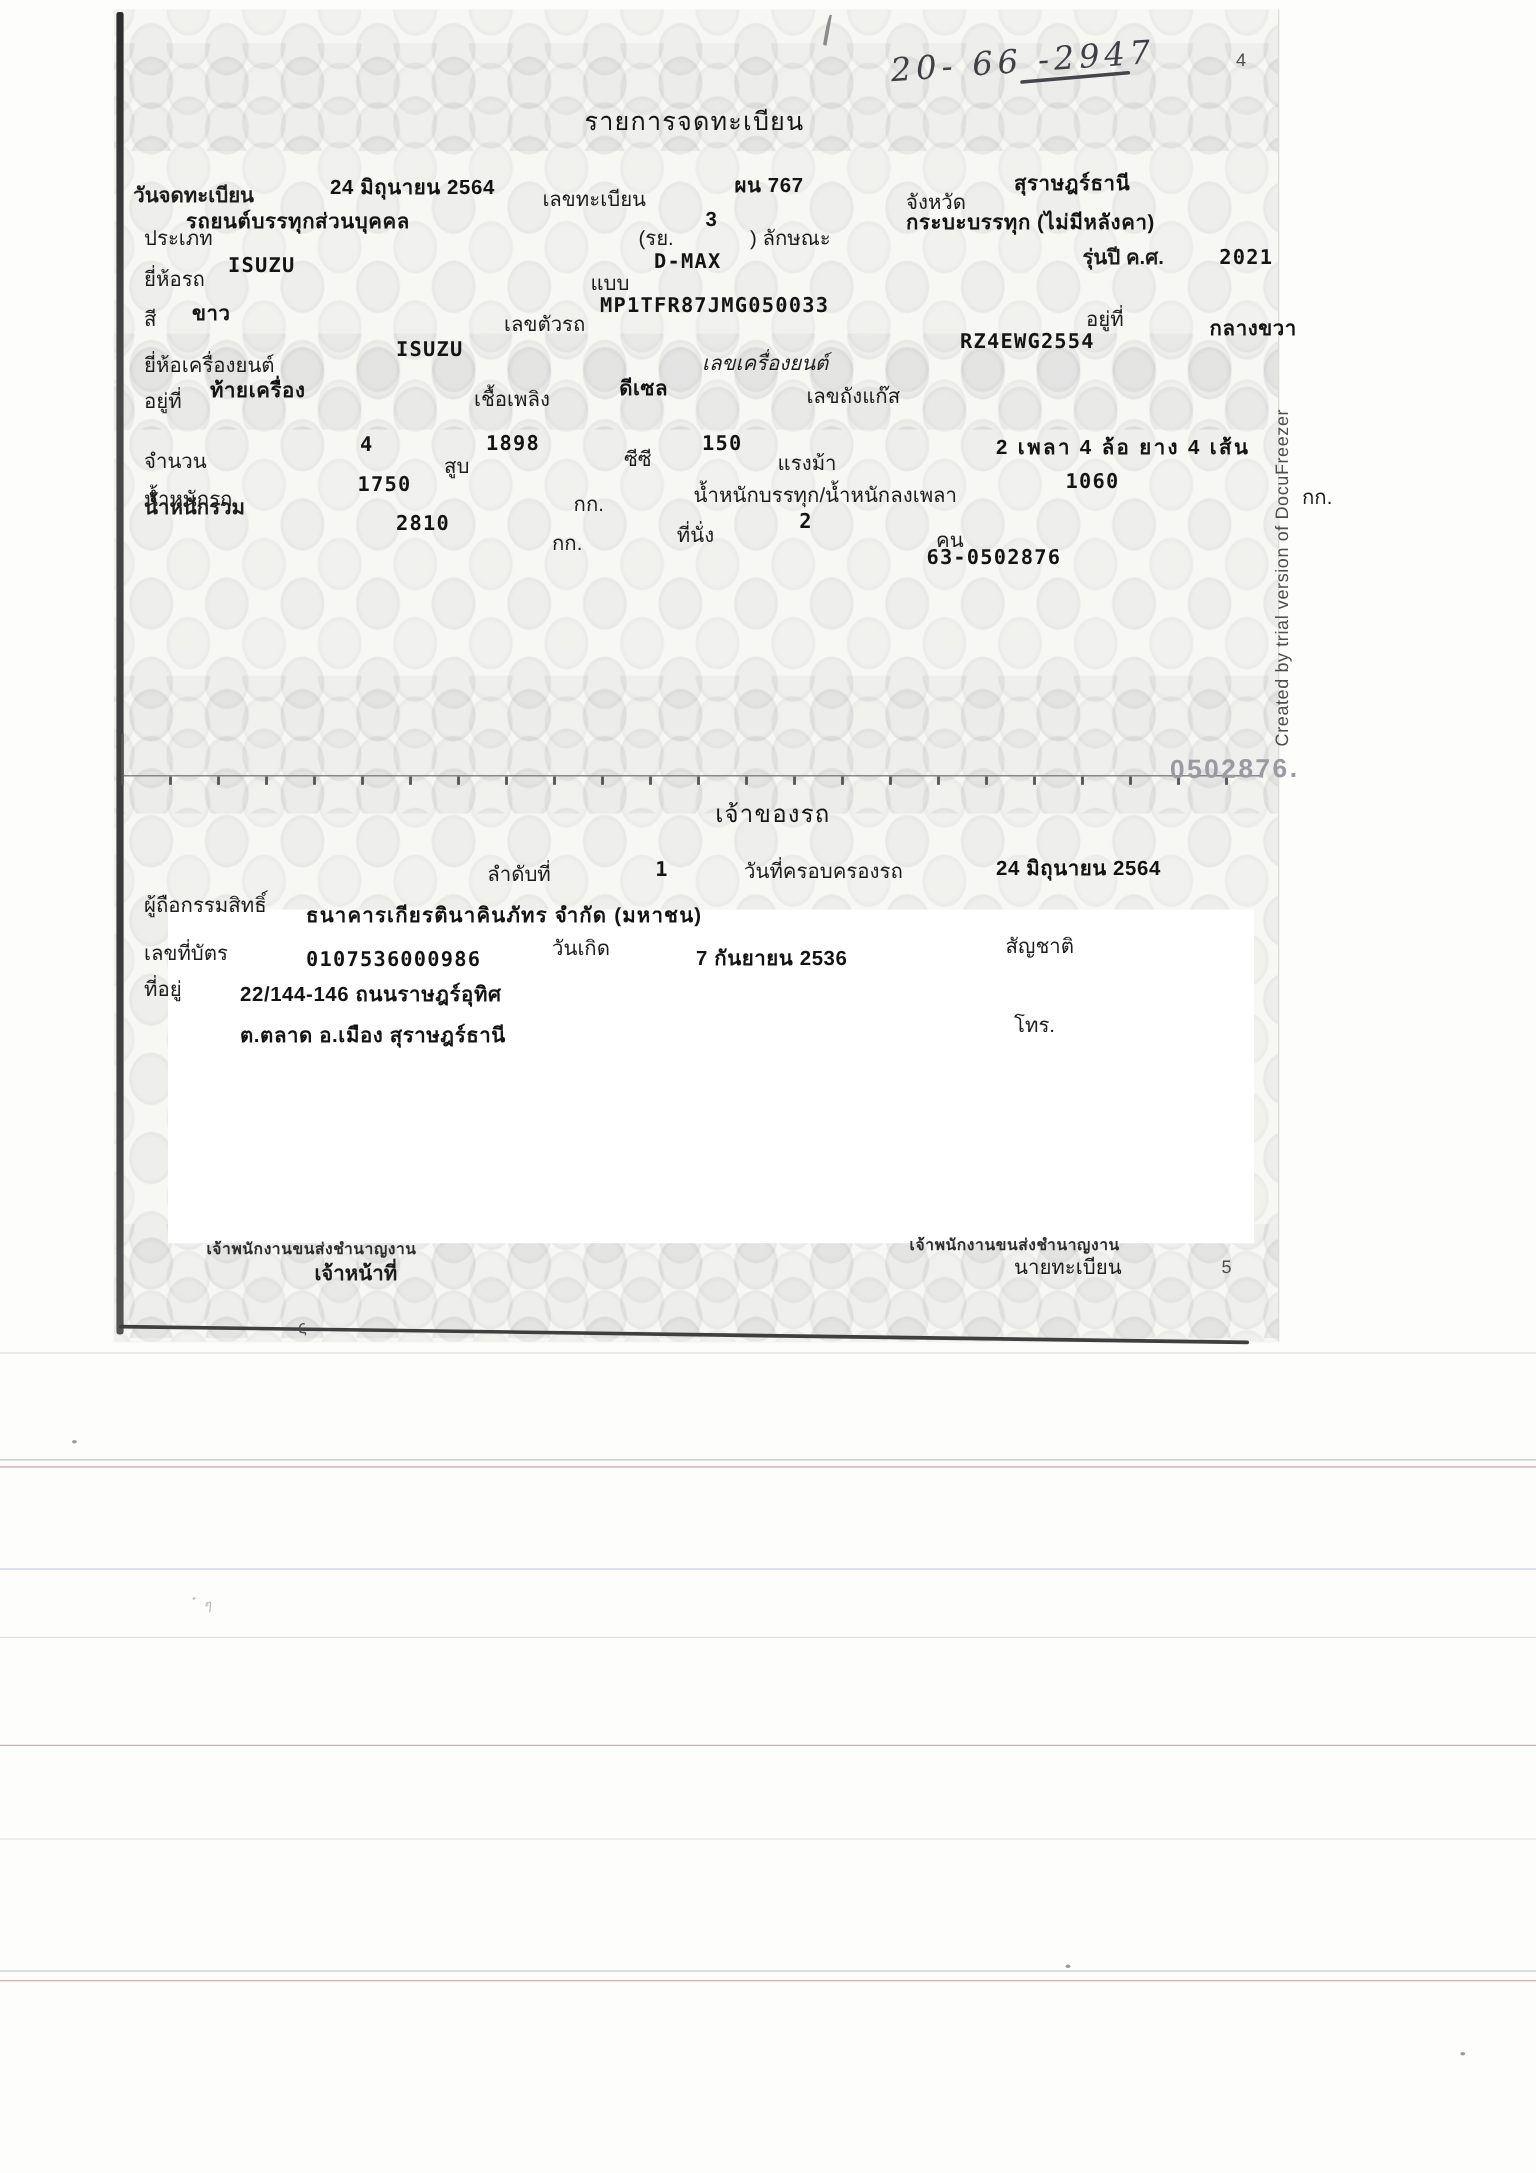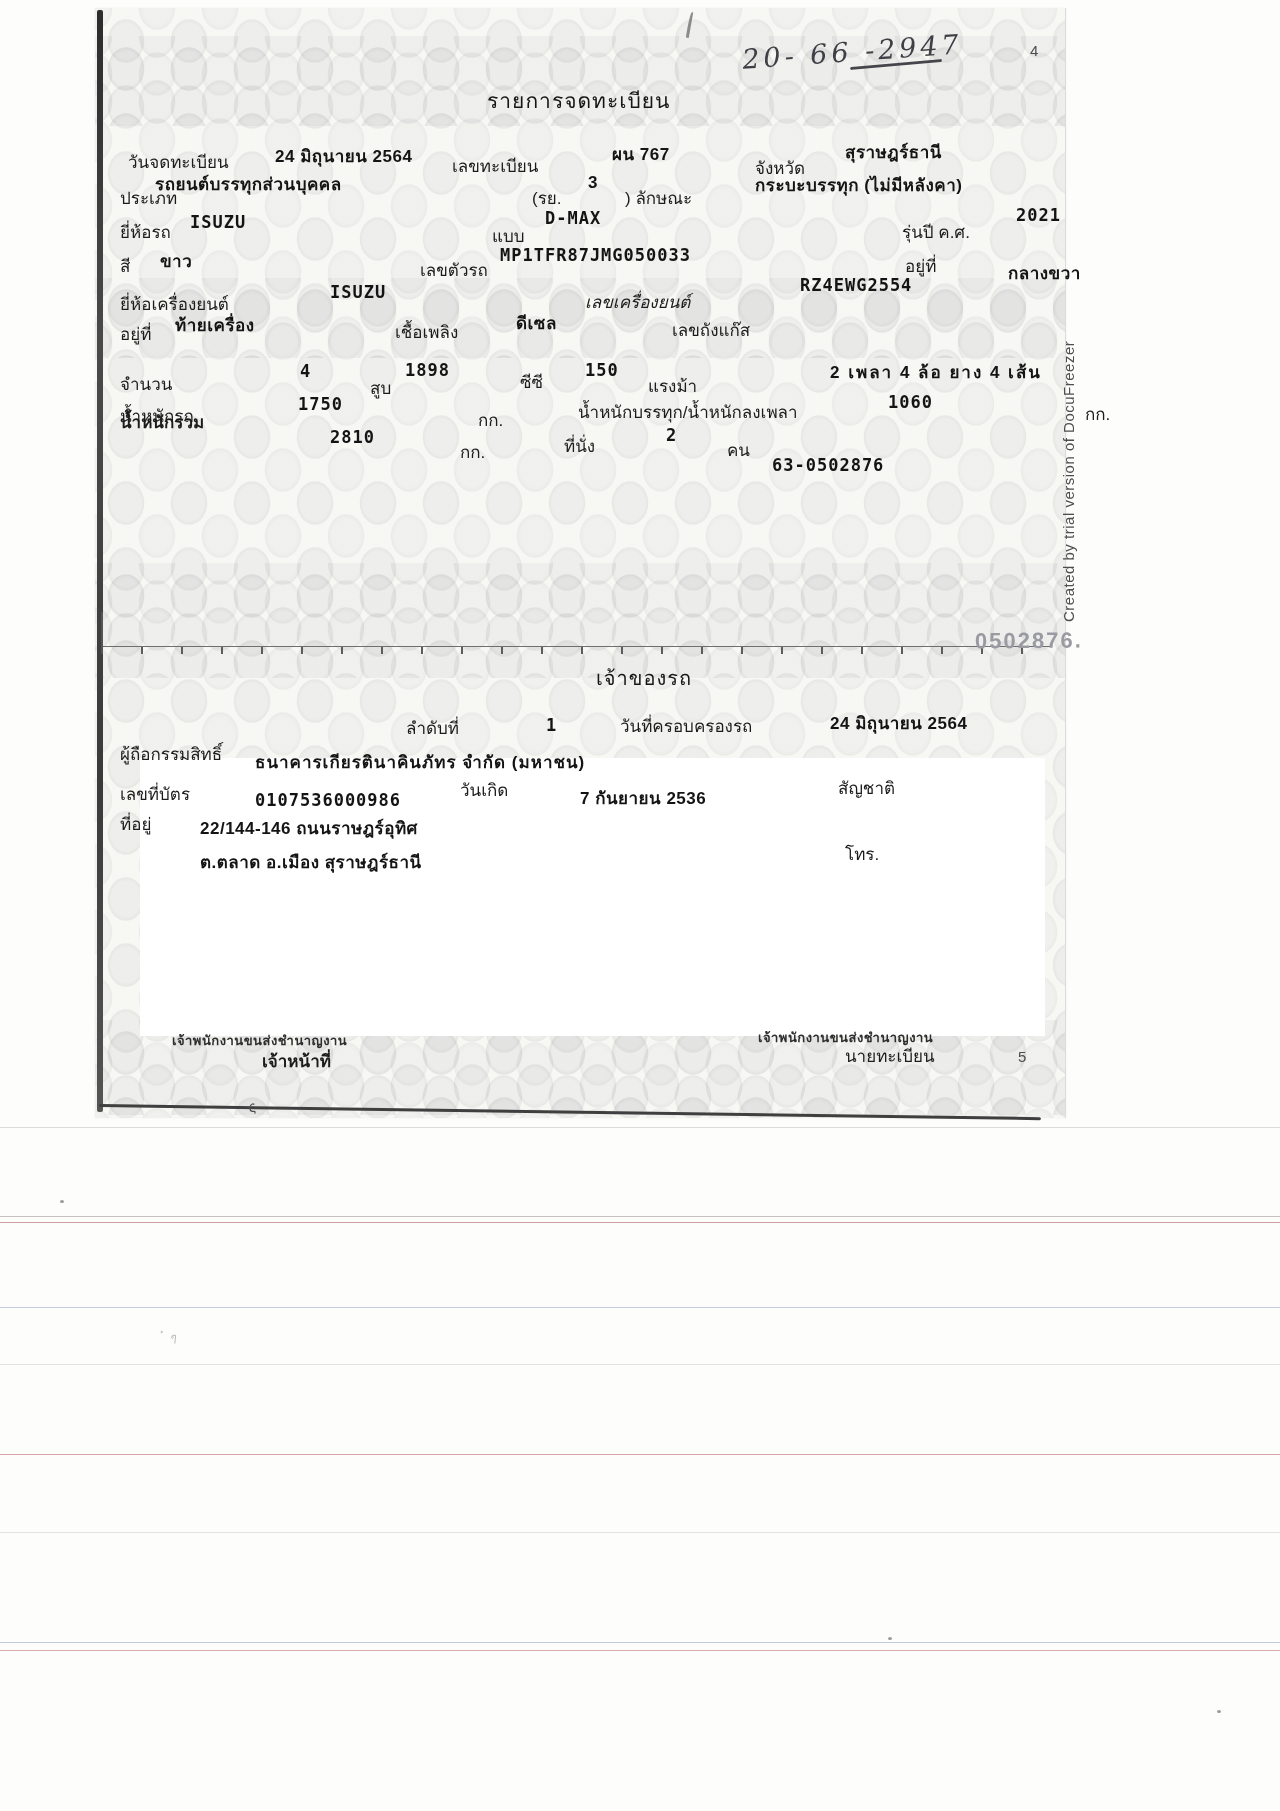--- a/index.html
+++ b/index.html
@@ -67,39 +67,39 @@
 
 <div id="document">
   <div class="wmband" style="top:28px;height:90px;"></div>
   <div class="wmband" style="top:270px;height:80px;"></div>
   <div class="wmband" style="top:555px;height:115px;"></div>
   <div class="wmband" style="top:1012px;height:95px;"></div>
   <div class="leftedge"></div>
 
   <div class="abs title" style="left:392px;top:76px;">รายการจดทะเบียน</div>
 
-  <div class="abs lbl" style="left:33px;top:140px;">วันจดทะเบียน</div>
+  <div class="abs lbl" style="left:16px;top:140px;font-weight:bold;">วันจดทะเบียน</div>
   <div class="abs valth" style="left:180px;top:134px;">24 มิถุนายน 2564</div>
   <div class="abs lbl" style="left:357px;top:144px;">เลขทะเบียน</div>
   <div class="abs valth" style="left:517px;top:132px;">ผน 767</div>
   <div class="abs lbl" style="left:660px;top:146px;">จังหวัด</div>
   <div class="abs valth" style="left:750px;top:130px;">สุราษฎร์ธานี</div>
 
   <div class="abs lbl" style="left:25px;top:176px;">ประเภท</div>
   <div class="abs valth" style="left:60px;top:162px;">รถยนต์บรรทุกส่วนบุคคล</div>
   <div class="abs lbl" style="left:437px;top:176px;">(รย.</div>
   <div class="abs valth" style="left:493px;top:165px;">3</div>
   <div class="abs lbl" style="left:530px;top:176px;">) ลักษณะ</div>
   <div class="abs valth" style="left:660px;top:163px;">กระบะบรรทุก (ไม่มีหลังคา)</div>
 
   <div class="abs lbl" style="left:25px;top:210px;">ยี่ห้อรถ</div>
   <div class="abs mono" style="left:95px;top:204px;">ISUZU</div>
   <div class="abs lbl" style="left:397px;top:214px;">แบบ</div>
   <div class="abs mono" style="left:450px;top:200px;">D-MAX</div>
-  <div class="abs lbl" style="left:807px;top:210px;">รุ่นปี ค.ศ.</div>
+  <div class="abs lbl" style="left:807px;top:192px;font-weight:bold;">รุ่นปี ค.ศ.</div>
   <div class="abs mono" style="left:921px;top:197px;">2021</div>
 
   <div class="abs lbl" style="left:25px;top:244px;">สี</div>
   <div class="abs valth" style="left:65px;top:239px;">ขาว</div>
   <div class="abs lbl" style="left:325px;top:248px;">เลขตัวรถ</div>
   <div class="abs mono" style="left:405px;top:237px;">MP1TFR87JMG050033</div>
   <div class="abs lbl" style="left:810px;top:244px;">อยู่ที่</div>
   <div class="abs valth" style="left:913px;top:240px;margin-top:11px;">กลางขวา</div>
 
   <div class="abs lbl" style="left:25px;top:282px;">ยี่ห้อเครื่องยนต์</div>
@@ -127,21 +127,21 @@
   <div class="abs lbl" style="left:383px;top:398px;">กก.</div>
   <div class="abs lbl" style="left:483px;top:390px;">น้ำหนักบรรทุก/น้ำหนักลงเพลา</div>
   <div class="abs mono" style="left:793px;top:384px;">1060</div>
   <div class="abs lbl" style="left:990px;top:392px;">กก.</div>
 
   <div class="abs lbl" style="left:25px;top:400px;font-weight:bold;">น้ำหนักรวม</div>
   <div class="abs mono" style="left:235px;top:419px;">2810</div>
   <div class="abs lbl" style="left:365px;top:430px;">กก.</div>
   <div class="abs lbl" style="left:469px;top:424px;">ที่นั่ง</div>
   <div class="abs mono" style="left:571px;top:417px;">2</div>
-  <div class="abs lbl" style="left:632px;top:428px;">คน</div>
+  <div class="abs lbl" style="left:685px;top:428px;">คน</div>
 
   <div class="abs mono" style="left:677px;top:447px;">63-0502876</div>
 
   <div class="perfstart"></div>
   <div class="perf"></div>
   <div class="abs faintref" style="left:880px;top:620px;">0502876.</div>
 
   <div class="whitebox"></div>
 
   <div class="abs title" style="left:501px;top:654px;font-size:20px;">เจ้าของรถ</div>

